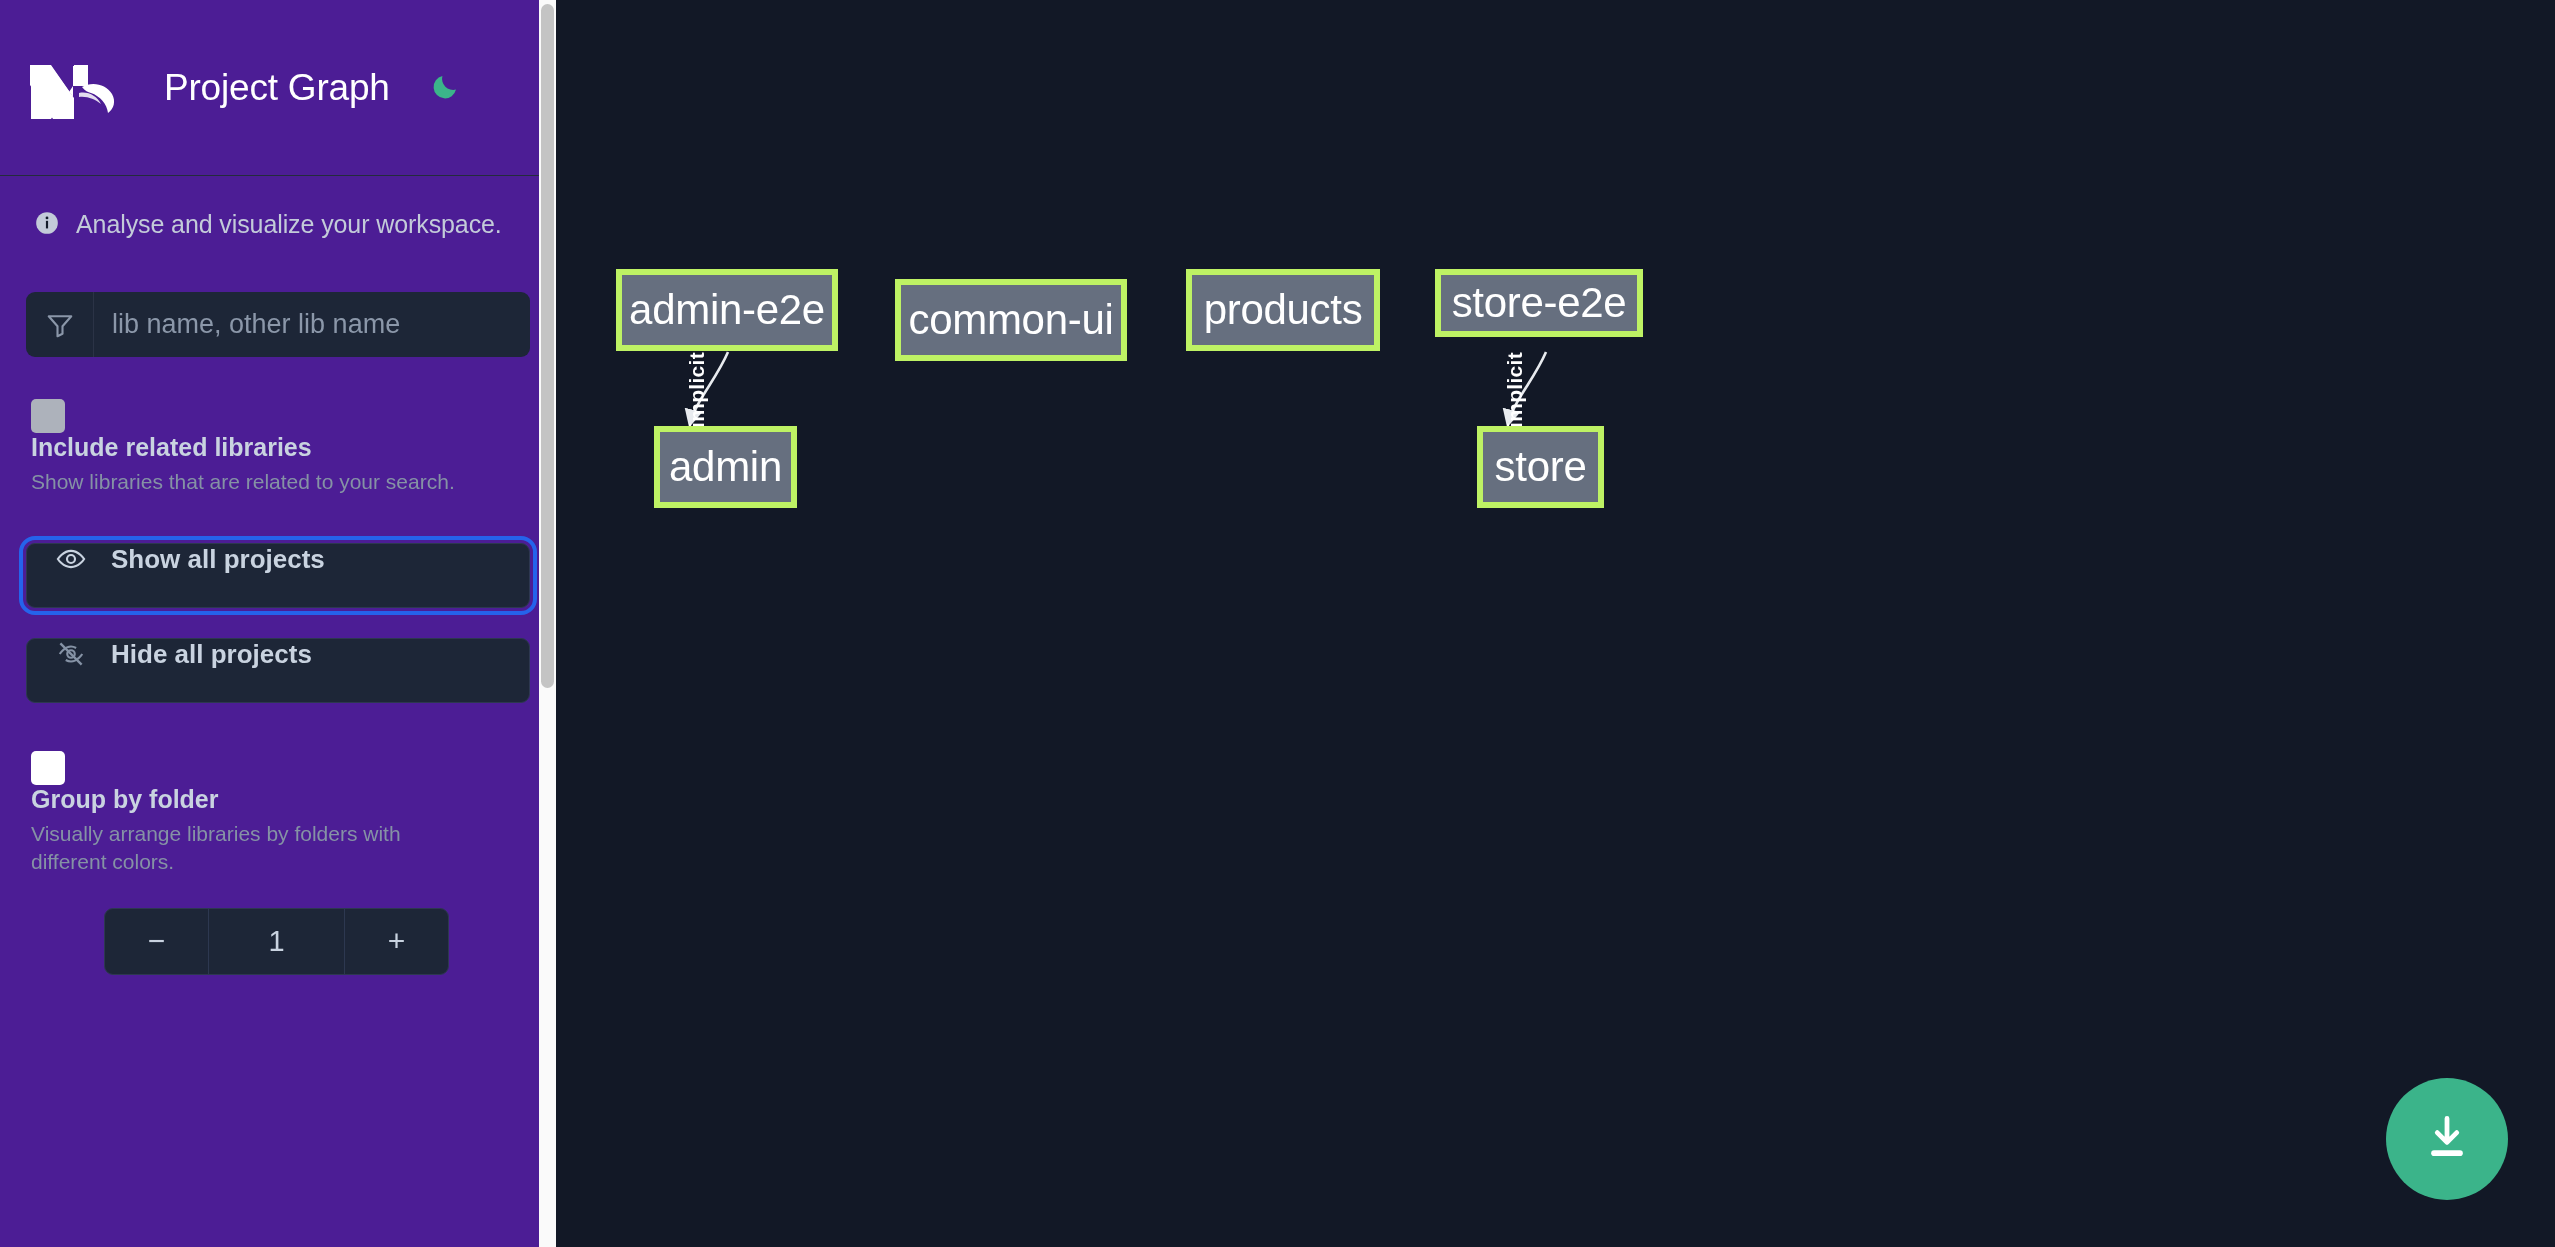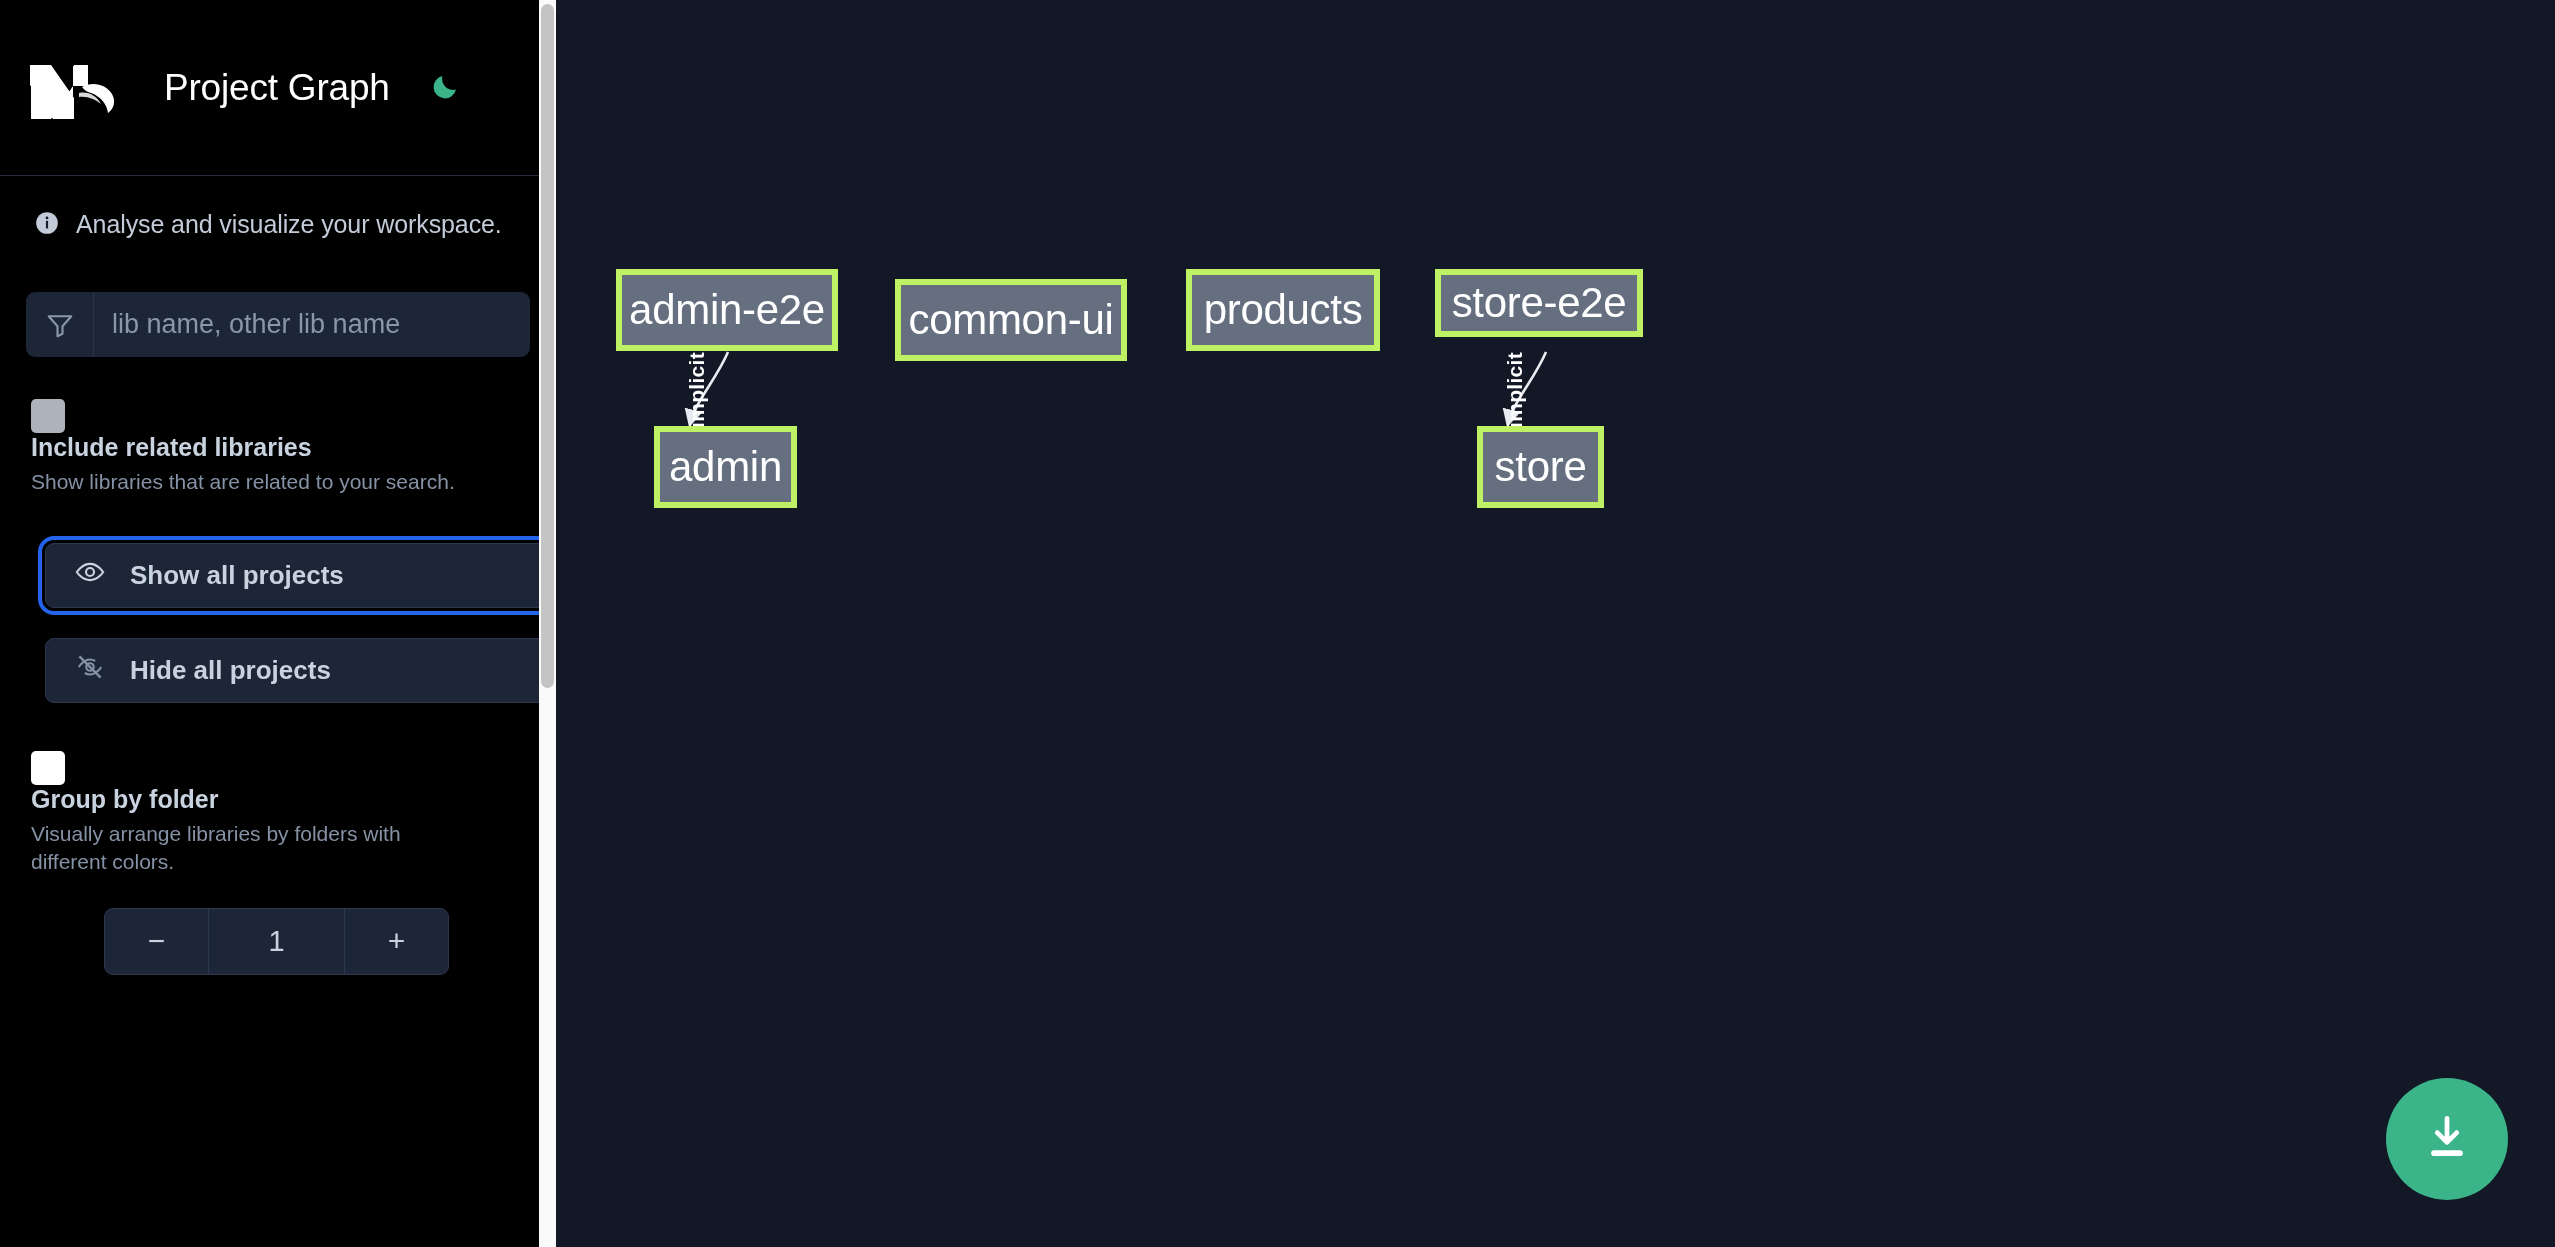--- a/index.html
+++ b/index.html
@@ -8,21 +8,21 @@
     background:#0f1623;
     font-family:"Liberation Sans", sans-serif;
     overflow:hidden;
   }
   #app { position:relative; width:2555px; height:1247px; display:flex; }
 
   
   .sidebar {
     position:relative;
     width:556px; height:1247px;
-    background:#000000;
+    background:#4c1d95;
     flex:0 0 556px;
     overflow:hidden;
   }
   .sb-header {
     height:176px;
     display:flex; align-items:center;
     padding-left:27px;
     border-bottom:1px solid #242c3c;
   }
   .nx-logo { width:96px; height:62px; flex:0 0 96px; }
@@ -73,28 +73,27 @@
   .cb-gray  { background:#adb2bb; }
   .cb-white { background:#ffffff; }
   .cb-green {
     background:#3fb98c; display:flex; align-items:center; justify-content:center;
   }
   .cb-label { font-size:25px; font-weight:700; color:#c9d3e0; line-height:1.18; }
   .cb-desc  { font-size:21px; color:#8592a5; line-height:1.33; margin-top:5px; max-width:445px; }
 
   .btn {
     margin-top:0; height:65px; width:100%;
-    display:flex; align-items:center;
+    display:flex; align-items:flex-start;
     background:#1d2637; border:1px solid #2d3purple;
     border:1px solid #2d3850;
     border-radius:9px;
     color:#c9d3e0; font-size:26px; font-weight:700;
     padding-left:29px; gap:25px; cursor:pointer;
     font-family:"Liberation Sans", sans-serif;
-    margin-left:19px;
   }
   .btn-focus {
     outline:4px solid #2563eb; outline-offset:3px;
   }
   .btn-wrap-show { margin-top:48px; }
   .btn-wrap-hide { margin-top:30px; }
 
   .stepper {
     margin-top:32px; margin-left:78px;
     width:345px; height:67px;

